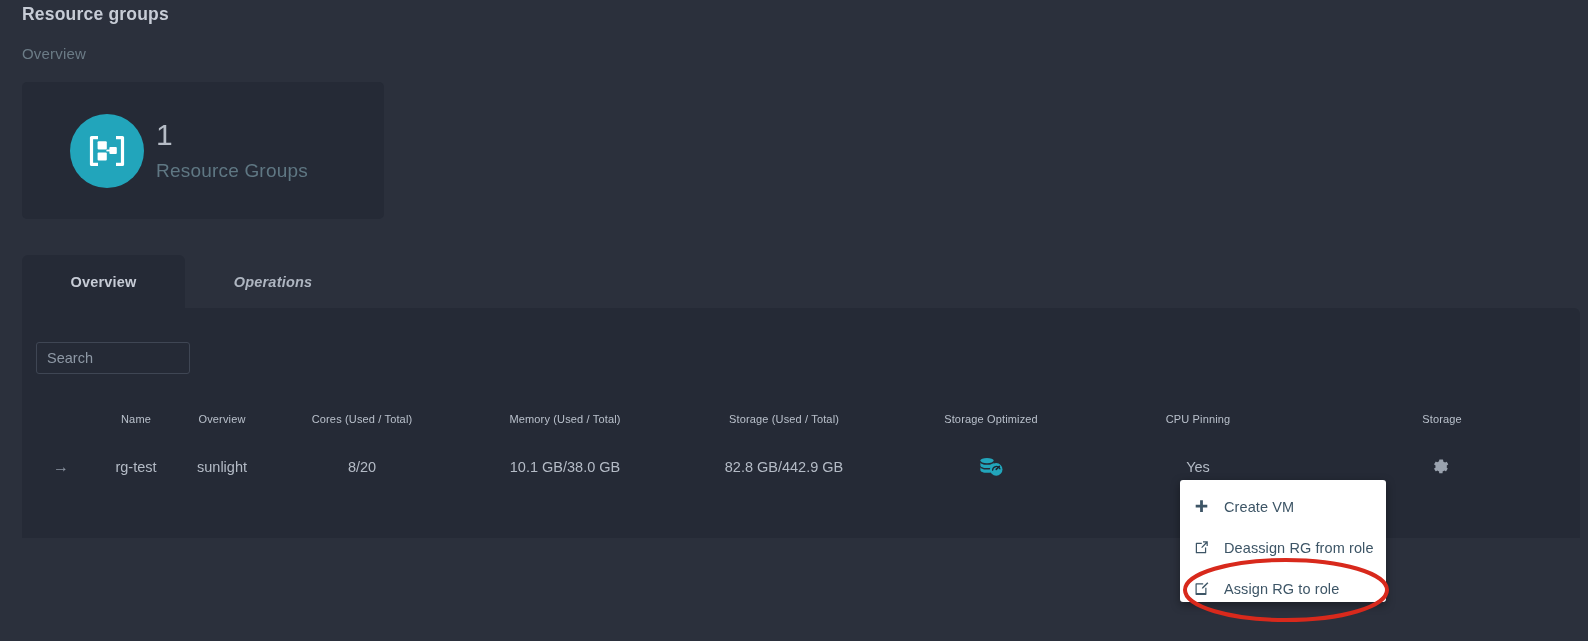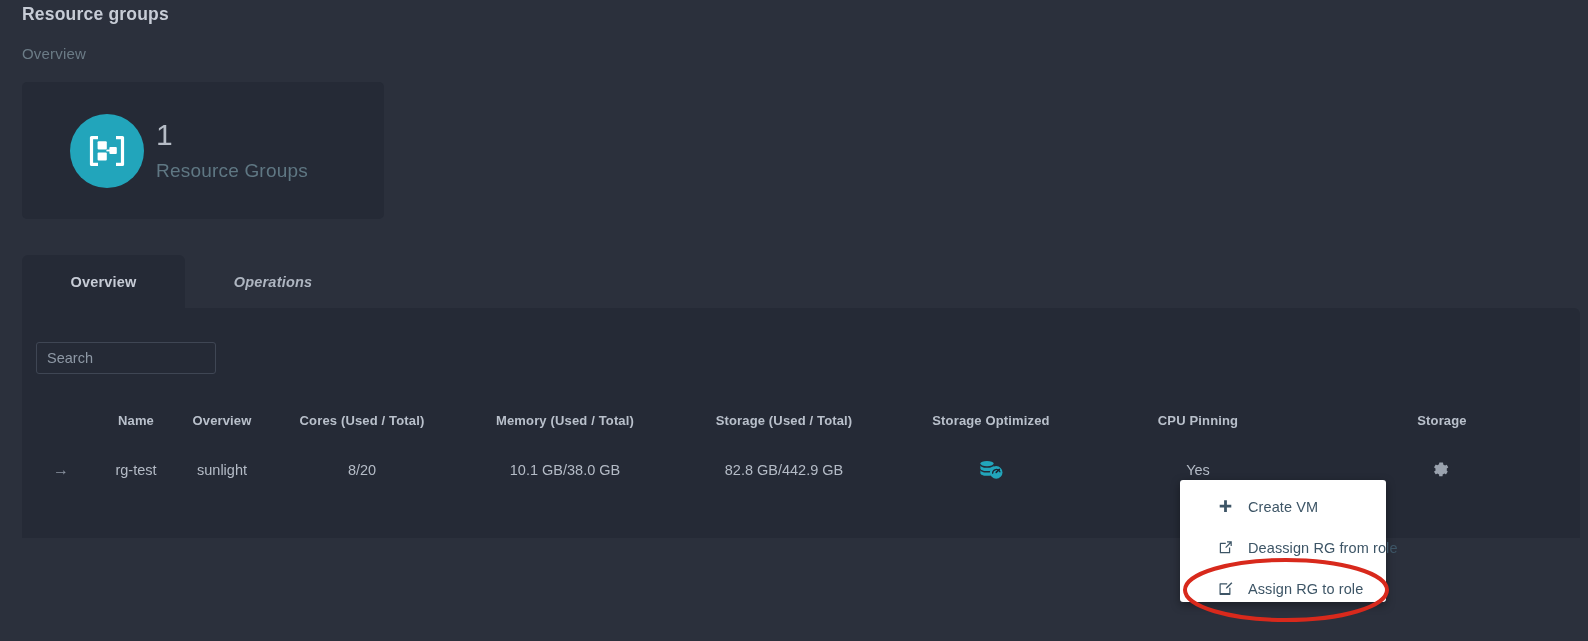--- a/index.html
+++ b/index.html
@@ -114,21 +114,21 @@
     width: 1558px;
     height: 230px;
     background: #252a36;
     border-radius: 0 6px 0 0;
   }
 
   .search-box {
     position: absolute;
     left: 14px;
     top: 34px;
-    width: 180px;
+    width: 154px;
     height: 32px;
     background: transparent;
     border: 1px solid #3f4654;
     border-radius: 3px;
     color: #9aa3af;
     font-size: 14.5px;
     font-family: "Liberation Sans", sans-serif;
     padding: 0 10px;
     outline: none;
   }
@@ -137,22 +137,22 @@
   
   .tbl {
     position: absolute;
     left: 0;
     top: 105px;
     width: 1558px;
     border-collapse: collapse;
     table-layout: fixed;
   }
   .tbl th {
-    font-size: 13px;
-    font-weight: bold;
+    font-size: 11px;
+    font-weight: normal;
     color: #b9c0cb;
     letter-spacing: 0.15px;
     padding: 0 0 6px 0;
     text-align: center;
     white-space: nowrap;
   }
   .tbl td {
     font-size: 14.5px;
     color: #b4bbc6;
     text-align: center;
@@ -180,21 +180,20 @@
     position: absolute;
     left: 1180px;
     top: 480px;
     width: 206px;
     height: 122px;
     background: #ffffff;
     border-radius: 3px;
     box-shadow: 0 3px 10px rgba(0,0,0,0.38);
     padding-top: 6px;
     z-index: 30;
-    padding-left: 24px;
   }
   .ctx-item {
     display: flex;
     align-items: center;
     height: 41px;
     padding-left: 14px;
     font-size: 14.5px;
     color: #3d5566;
     cursor: pointer;
     letter-spacing: 0.1px;

